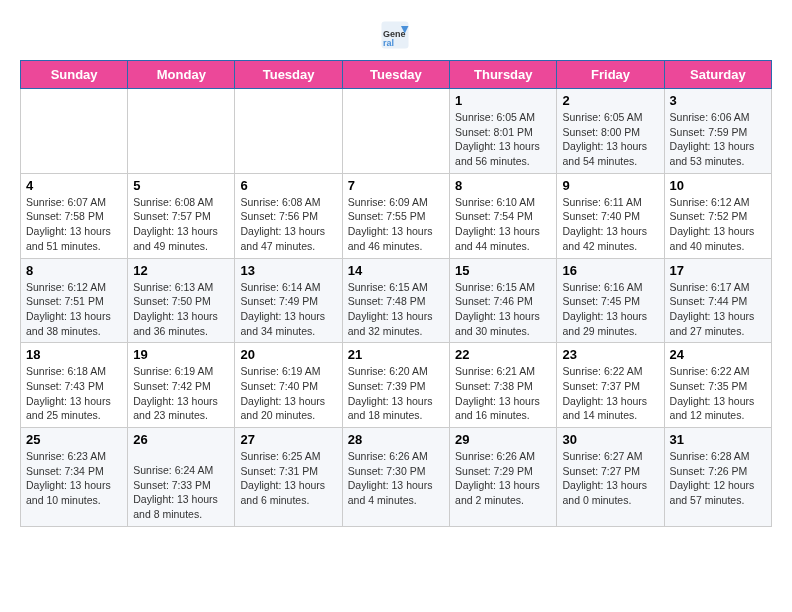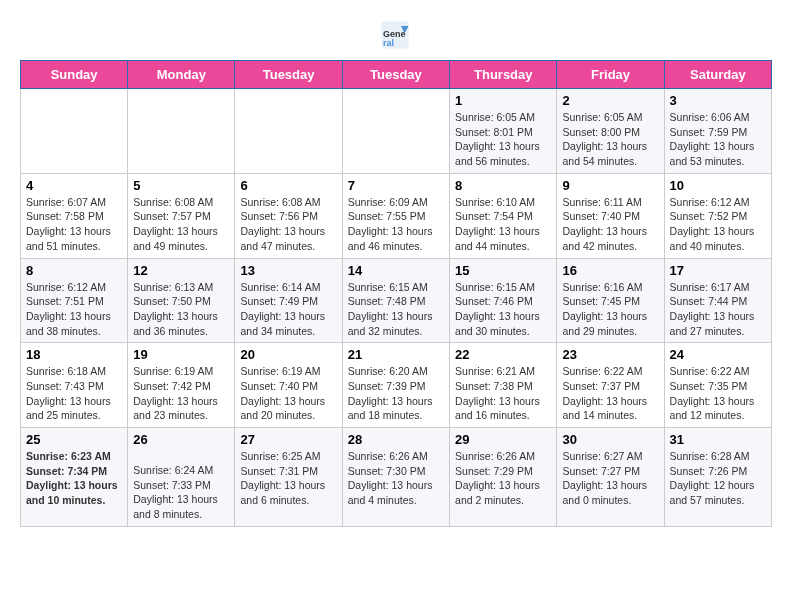--- a/index.html
+++ b/index.html
@@ -289,21 +289,21 @@
           <div class="day-number">24</div>
           <div class="day-info" style="white-space: pre-line;">Sunrise: 6:22 AM
 Sunset: 7:35 PM
 Daylight: 13 hours
 and 12 minutes.</div>
         </td>
       </tr>
       <tr>
         <td>
           <div class="day-number">25</div>
-          <div class="day-info" style="white-space: pre-line; font-weight: bold;">Sunrise: 6:23 AM
+          <div class="day-info" style="white-space: pre-line;">Sunrise: 6:23 AM
 Sunset: 7:34 PM
 Daylight: 13 hours
 and 10 minutes.</div>
         </td>
         <td>
           <div class="day-number">26</div>
           <div class="day-info" style="white-space: pre-line; margin-top: 16px;">Sunrise: 6:24 AM
 Sunset: 7:33 PM
 Daylight: 13 hours
 and 8 minutes.</div>

